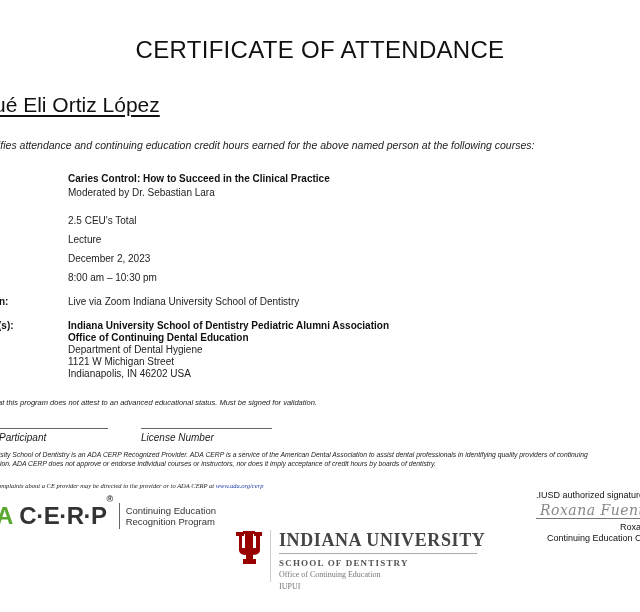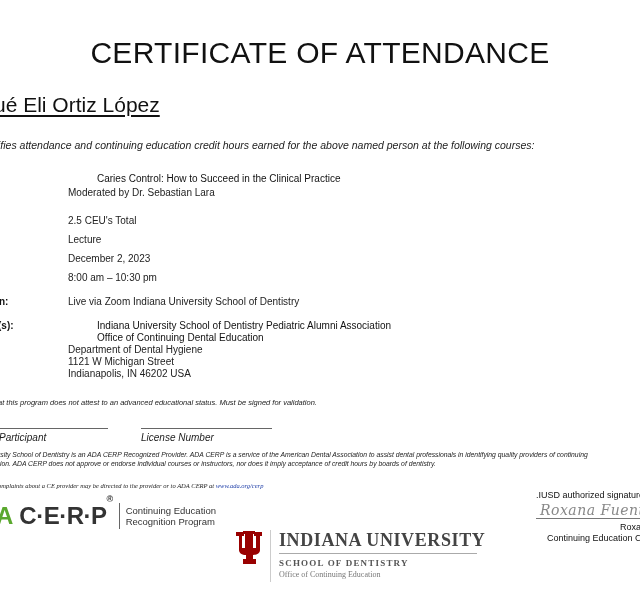--- a/index.html
+++ b/index.html
@@ -1,22 +1,22 @@
 <!DOCTYPE html>
 <html><head>
 <meta charset="utf-8">
 <style>
   html, body { margin:0; padding:0; background:#ffffff; }
   body { width:640px; height:612px; position:relative; overflow:hidden; font-family:"Liberation Sans", sans-serif; color:#111; }
   .abs { position:absolute; white-space:nowrap; }
-  .title { top:36px; left:0; width:640px; text-align:center; font-size:30px; letter-spacing:0.3px; color:#111; }
+  .title { top:36px; left:0; width:640px; text-align:center; font-size:24px; letter-spacing:0.3px; color:#111; }
   .name { top:93px; left:-6px; font-size:21px; text-decoration:underline; text-underline-offset:3px; }
   .certifies { top:139px; left:-2px; font-size:10.5px; font-style:italic; color:#222; }
   .body-text { font-size:10px; color:#222; }
-  .bold { font-weight:normal; color:#111;margin-left:29px; }
+  .bold { font-weight:bold; color:#111; }
   .label { font-size:10px; font-weight:bold; color:#111; }
   .disclaim { top:398px; left:-2px; font-size:7.5px; font-style:italic; color:#222; }
   .sigline { height:1px; background:#666; }
   .siglabel { font-size:10px; font-style:italic; color:#222; }
   .ada { font-size:6.8px; font-style:italic; color:#222; line-height:9px; }
   .complaint { top:482px; left:-2px; font-size:6.5px; font-style:italic; font-family:"Liberation Serif", serif; color:#222; }
   .complaint a { color:#1f3fa8; text-decoration:none; }
   .cerp { top:502px; left:-4px; display:flex; align-items:center; }
   .cerp-a { font-size:24px; font-weight:bold; color:#5aa82e; }
   .cerp-main { font-size:24px; font-weight:bold; color:#333; letter-spacing:-0.5px; margin-left:6px;text-align:center; }
@@ -89,20 +89,21 @@
 <div class="abs iu">
   <svg class="iu-mark" viewBox="0 0 30 36">
     <path fill="#990000" d="M2 2h8v4h-2v12h3V4h-2V1h12v3h-2v14h3V6h-2V2h8v4h-2v14c0 3-3 5-7 5v4h3v5H9v-5h3v-4c-4 0-7-2-7-5V6H2z"></path>
   </svg>
   <div class="iu-vdiv"></div>
   <div>
     <div class="iu-name">INDIANA UNIVERSITY</div>
     <div class="iu-hr"></div>
     <div class="iu-school">SCHOOL OF DENTISTRY</div>
     <div class="iu-off">Office of Continuing Education</div>
+    <div class="iu-off">IUPUI</div>
   </div>
 </div>
 
 <div class="abs sig">
   <div class="sig-head">.IUSD authorized signature</div>
   <div class="sig-script">Roxana Fuentes</div>
   <div class="sig-line"></div>
   <div class="sig-name">Roxan</div>
   <div class="sig-title">Continuing Education Co</div>
 </div>

